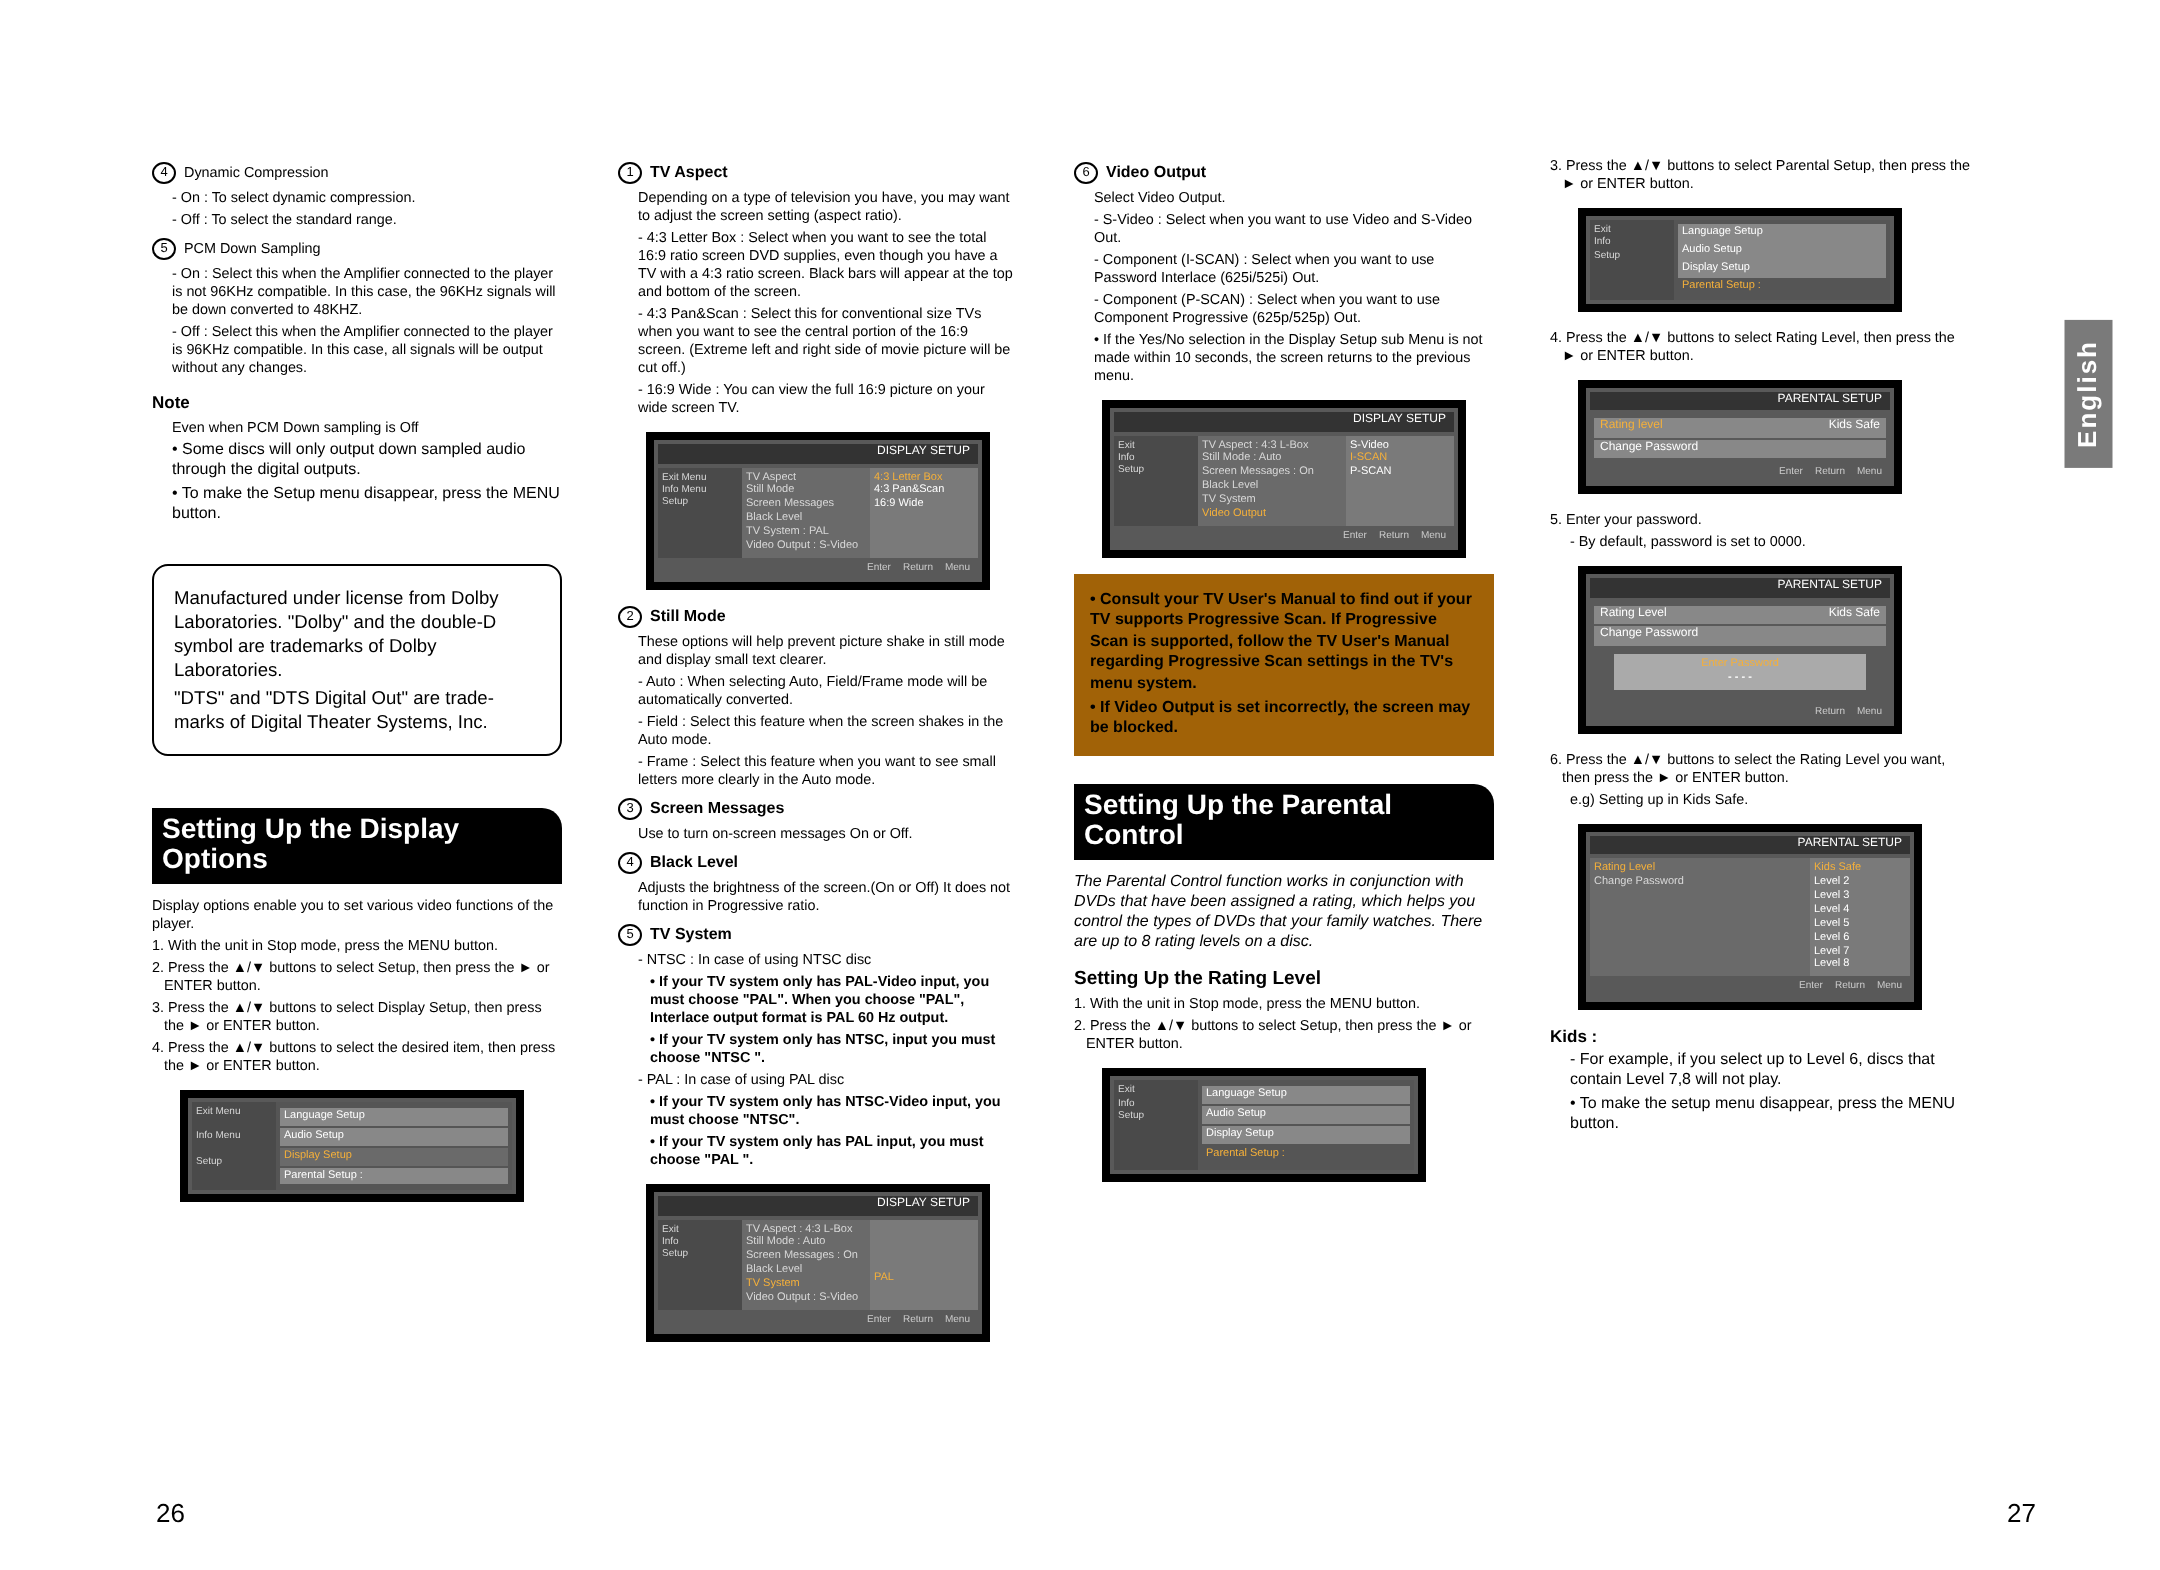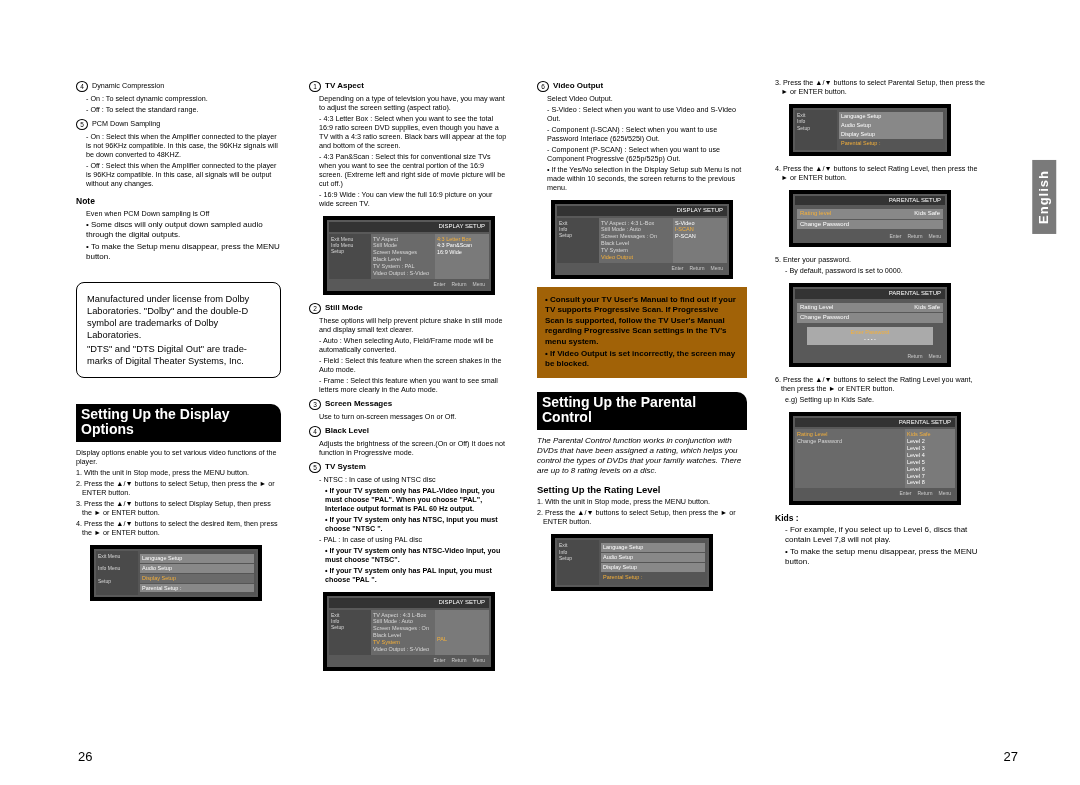--- a/index.html
+++ b/index.html
@@ -173,21 +173,21 @@
 
     <div class="numline"><span class="num">2</span> <b>Still Mode</b></div>
     <p class="indent">These options will help prevent picture shake in still mode and display small text clearer.</p>
     <p class="indent">- Auto : When selecting Auto, Field/Frame mode will be automatically converted.</p>
     <p class="indent">- Field : Select this feature when the screen shakes in the Auto mode.</p>
     <p class="indent">- Frame : Select this feature when you want to see small letters more clearly in the Auto mode.</p>
 
     <div class="numline"><span class="num">3</span> <b>Screen Messages</b></div>
     <p class="indent">Use to turn on-screen messages On or Off.</p>
     <div class="numline"><span class="num">4</span> <b>Black Level</b></div>
-    <p class="indent">Adjusts the brightness of the screen.(On or Off) It does not function in Progressive mode.</p>
+    <p class="indent">Adjusts the brightness of the screen.(On or Off) It does not function in Progressive ratio.</p>
     <div class="numline"><span class="num">5</span> <b>TV System</b></div>
     <p class="indent">- NTSC : In case of using NTSC disc</p>
     <p class="indent2">• If your TV system only has PAL-Video input, you must choose "PAL". When you choose "PAL", Interlace output format is PAL 60 Hz output.</p>
     <p class="indent2">• If your TV system only has NTSC, input you must choose "NTSC ".</p>
     <p class="indent">- PAL : In case of using PAL disc</p>
     <p class="indent2">• If your TV system only has NTSC-Video input, you must choose "NTSC".</p>
     <p class="indent2">• If your TV system only has PAL input, you must choose "PAL ".</p>
 
     <div class="osd" style="width:160px;">
       <div class="osd-title">DISPLAY SETUP</div>

